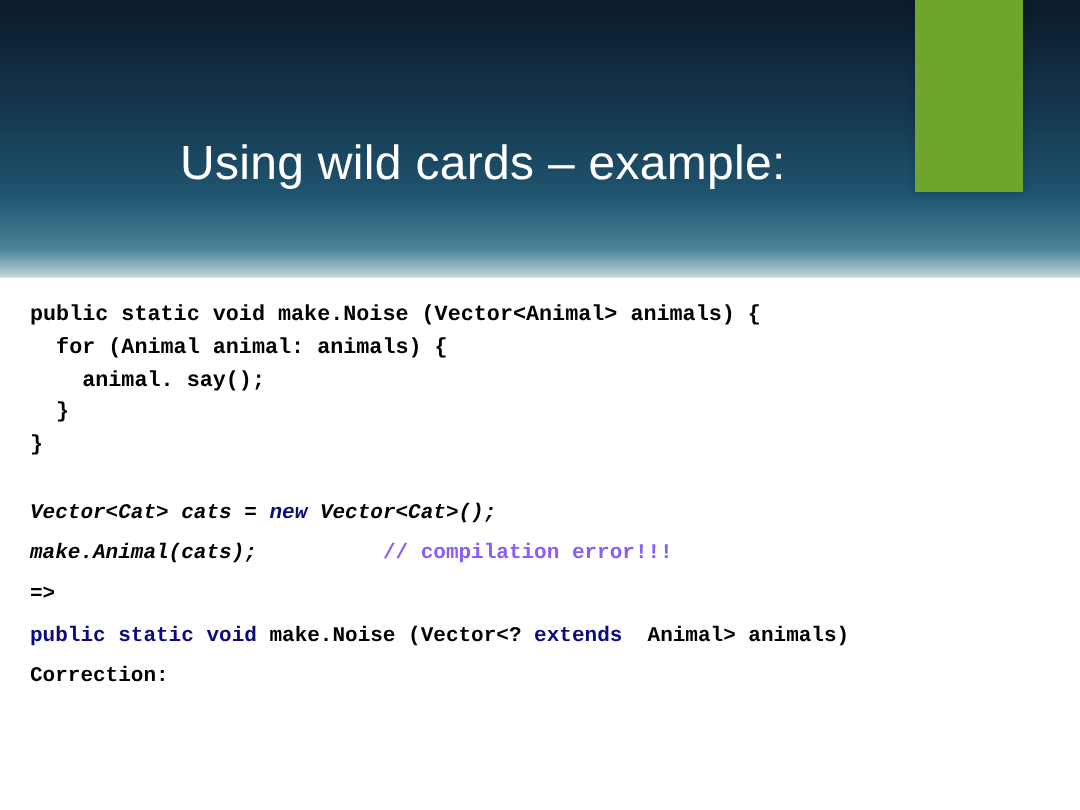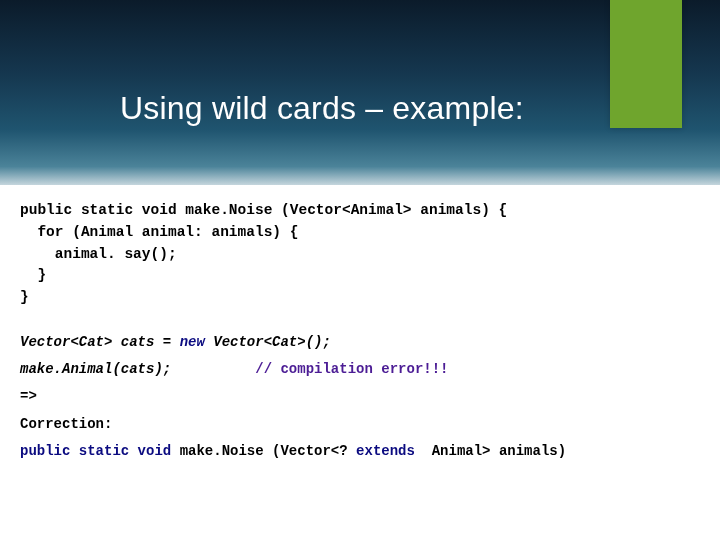--- a/index.html
+++ b/index.html
@@ -59,21 +59,21 @@
     line-height: 1.5;
   }
   .code-line {
     font-family: "Courier New", Courier, monospace;
     font-size: 14px;
     font-weight: bold;
     line-height: 1.95;
     white-space: pre;
   }
   .kw-navy { color: #0b0b80; }
-  .kw-green { color: #4c1d95; }
+  .kw-green { color: #8b5cf6; }
   .italic { font-style: italic; }
   .plain { color: #000000; }
 </style>
 </head>
 <body>
 
 <div class="slide">
   <div class="banner"></div>
   <div class="green-tab"></div>
   <div class="title">Using wild cards – example:</div>
@@ -87,18 +87,18 @@
 }</pre>
 
     <div style="height:14px"></div>
 
     <div class="code-line italic"><span class="plain">Vector&lt;Cat&gt; cats = </span><span class="kw-navy">new</span><span class="plain"> Vector&lt;Cat&gt;();</span></div>
 
     <div class="code-line"><span class="italic plain">make.Animal(cats);</span><span>          </span><span class="kw-green">// compilation error!!!</span></div>
 
     <div class="code-line plain">=&gt;</div>
 
+    <div class="code-line"><span class="kw-navy">public static void</span><span class="plain"> make.Noise (Vector&lt;? </span><span class="kw-navy">extends </span><span class="plain"> Animal&gt; animals)</span></div>
+
     <div class="code-line plain">Correction:</div>
-
-    <div class="code-line"><span class="kw-navy">public static void</span><span class="plain"> make.Noise (Vector&lt;? </span><span class="kw-navy">extends </span><span class="plain"> Animal&gt; animals)</span></div>
 
   </div>
 </div>
 
 </body></html>

